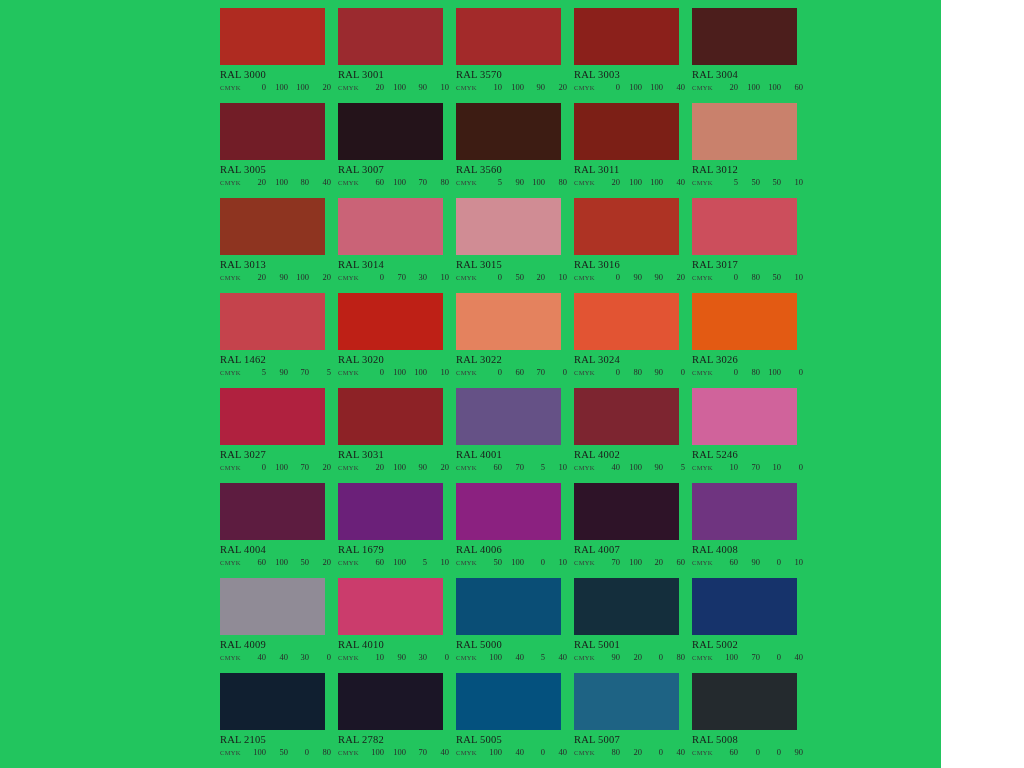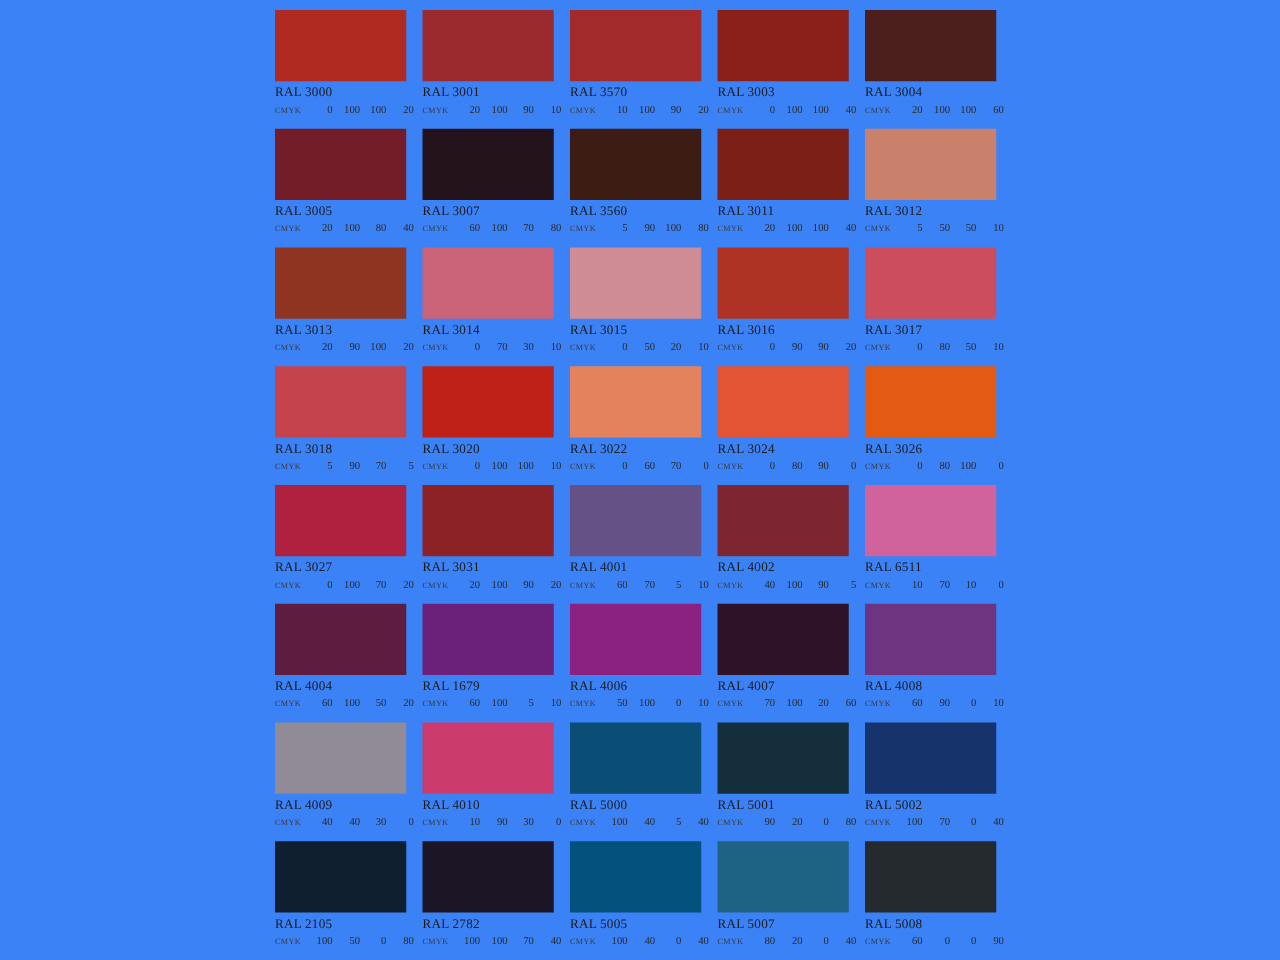--- a/index.html
+++ b/index.html
@@ -10,23 +10,23 @@
     height: 768px;
     overflow: hidden;
   }
   body {
     font-family: "Liberation Serif", serif;
     color: #1a1a1a;
   }
 
   #chart-root {
     position: relative;
-    width: 1024px;
+    width: 941px;
     height: 768px;
-    background: #3b82f6;
+    background: #22c55e;
   }
 
   .swatch-grid {
     position: absolute;
     left: 220px;
     top: 8px;
     width: 592px;
     display: grid;
     grid-template-columns: repeat(5, 105px);
     grid-auto-rows: 95px;
@@ -286,21 +286,21 @@
           <span class="cmyk-values">
             <span class="cmyk-v v1">0</span>
             <span class="cmyk-v v2">80</span>
             <span class="cmyk-v v3">50</span>
             <span class="cmyk-v v4">10</span>
           </span>
         </div>
       </div>
       <div class="swatch-cell">
         <div class="swatch-chip" style="background: rgb(197, 67, 76);"></div>
-        <div class="swatch-name">RAL 3018</div>
+        <div class="swatch-name">RAL 1462</div>
         <div class="cmyk-row">
           <span class="cmyk-label">CMYK</span>
           <span class="cmyk-values">
             <span class="cmyk-v v1">5</span>
             <span class="cmyk-v v2">90</span>
             <span class="cmyk-v v3">70</span>
             <span class="cmyk-v v4">5</span>
           </span>
         </div>
       </div>
@@ -403,21 +403,21 @@
           <span class="cmyk-values">
             <span class="cmyk-v v1">40</span>
             <span class="cmyk-v v2">100</span>
             <span class="cmyk-v v3">90</span>
             <span class="cmyk-v v4">5</span>
           </span>
         </div>
       </div>
       <div class="swatch-cell">
         <div class="swatch-chip" style="background: rgb(208, 99, 155);"></div>
-        <div class="swatch-name">RAL 6511</div>
+        <div class="swatch-name">RAL 5246</div>
         <div class="cmyk-row">
           <span class="cmyk-label">CMYK</span>
           <span class="cmyk-values">
             <span class="cmyk-v v1">10</span>
             <span class="cmyk-v v2">70</span>
             <span class="cmyk-v v3">10</span>
             <span class="cmyk-v v4">0</span>
           </span>
         </div>
       </div>

